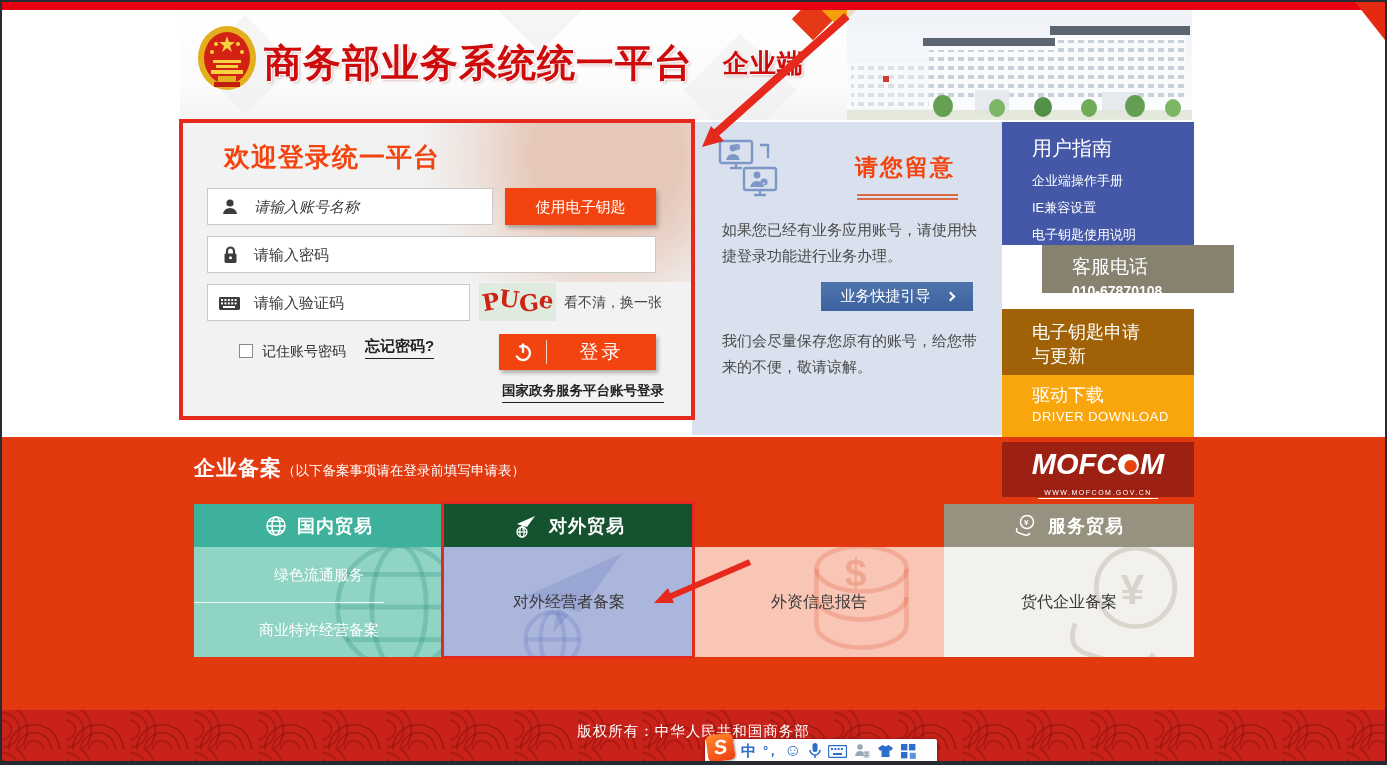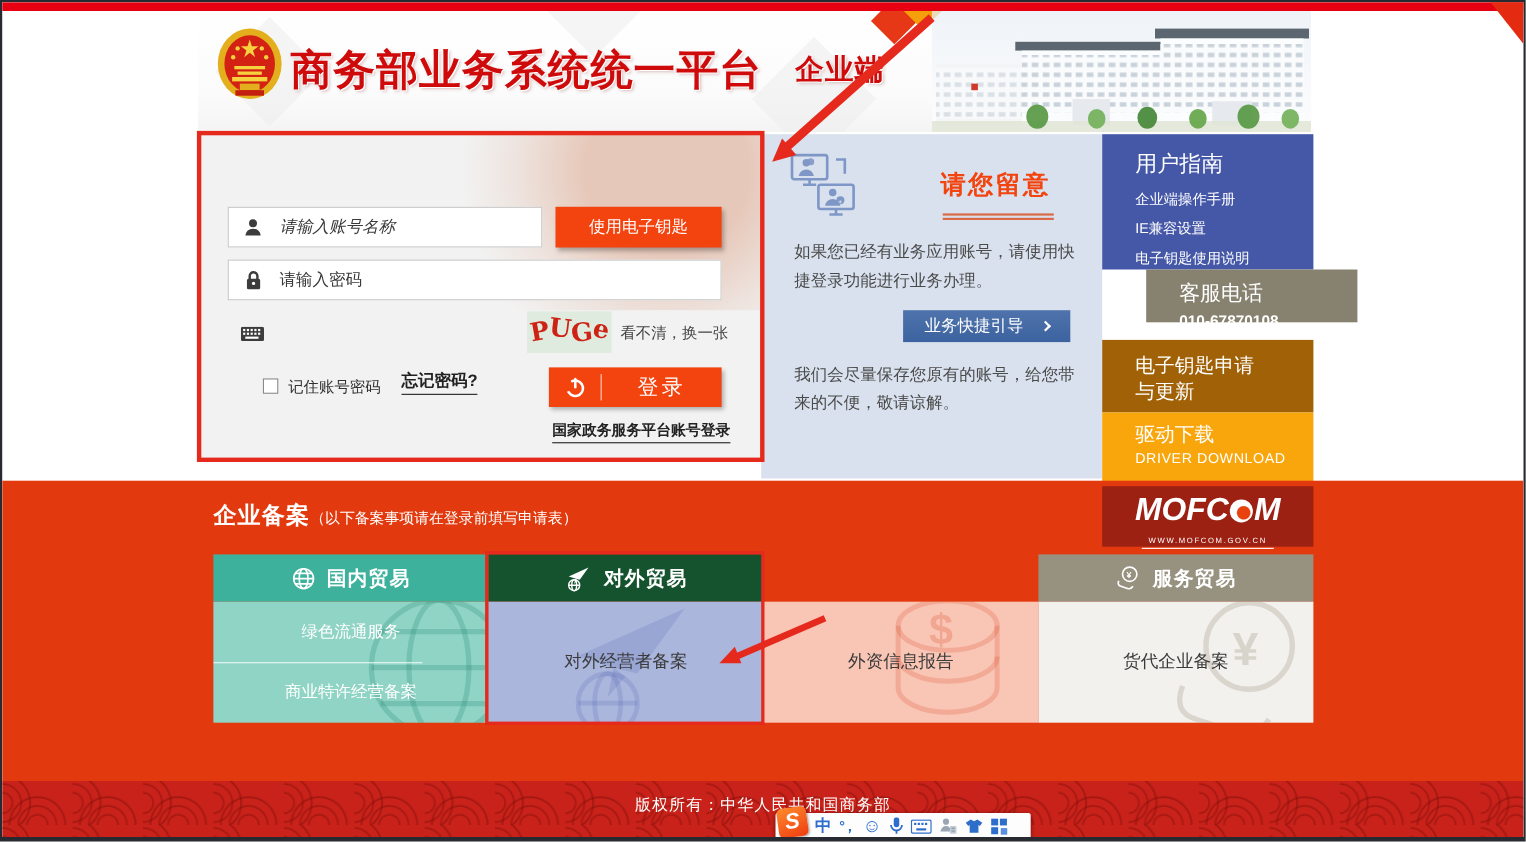--- a/index.html
+++ b/index.html
@@ -198,20 +198,21 @@
         <ellipse cx="288" cy="96" rx="10" ry="11" fill="#5d9c4a"></ellipse>
         <ellipse cx="326" cy="98" rx="8" ry="9" fill="#77b35e"></ellipse>
       </g>
     </svg>
   </div>
 
   <div class="abs login-panel">
     <div class="login-blob"></div>
   </div>
 
+  <div class="abs login-title">欢迎登录统一平台</div>
 
   <svg class="abs fld-icon" style="left:219px; top:196px;" width="18" height="18" viewBox="0 0 18 18">
     <circle cx="9" cy="5" r="3.6" fill="#3c3c3c"></circle>
     <path d="M2 16 q1 -6 7 -6 q6 0 7 6 z" fill="#3c3c3c"></path>
   </svg>
   <input class="abs fld" style="left: 205px; top: 186px; width: 286px; font-style: italic;" placeholder="请输入账号名称">
 
   <div class="abs ekey-btn">使用电子钥匙</div>
 
   <svg class="abs fld-icon" style="left:220px; top:243px;" width="17" height="19" viewBox="0 0 17 19">
@@ -230,20 +231,21 @@
         <rect x="12.2" y="2" width="2" height="2"></rect>
         <rect x="15.6" y="2" width="2" height="2"></rect>
       <rect x="2" y="5.4" width="2" height="2"></rect>
         <rect x="5.4" y="5.4" width="2" height="2"></rect>
         <rect x="8.8" y="5.4" width="2" height="2"></rect>
         <rect x="12.2" y="5.4" width="2" height="2"></rect>
         <rect x="15.6" y="5.4" width="2" height="2"></rect>
       <rect x="4" y="9" width="12" height="2"></rect>
     </g>
   </svg>
+  <input class="abs fld" style="left: 205px; top: 282px; width: 263px;" placeholder="请输入验证码">
 
   <div class="abs captcha" id="captcha-box"><span style="transform: rotate(-10deg) translateY(1px);">P</span><span style="transform: rotate(7deg) translateY(-2px);">U</span><span style="transform: rotate(-6deg) translateY(2px);">G</span><span style="transform: rotate(11deg) translateY(-1px);">e</span></div>
   <div class="abs captcha-refresh">看不清，换一张</div>
 
   <div class="abs chk"></div>
   <div class="abs remember">记住账号密码</div>
   <div class="abs forgot">忘记密码?</div>
 
   <div class="abs login-btn">
     <span class="pwr">

